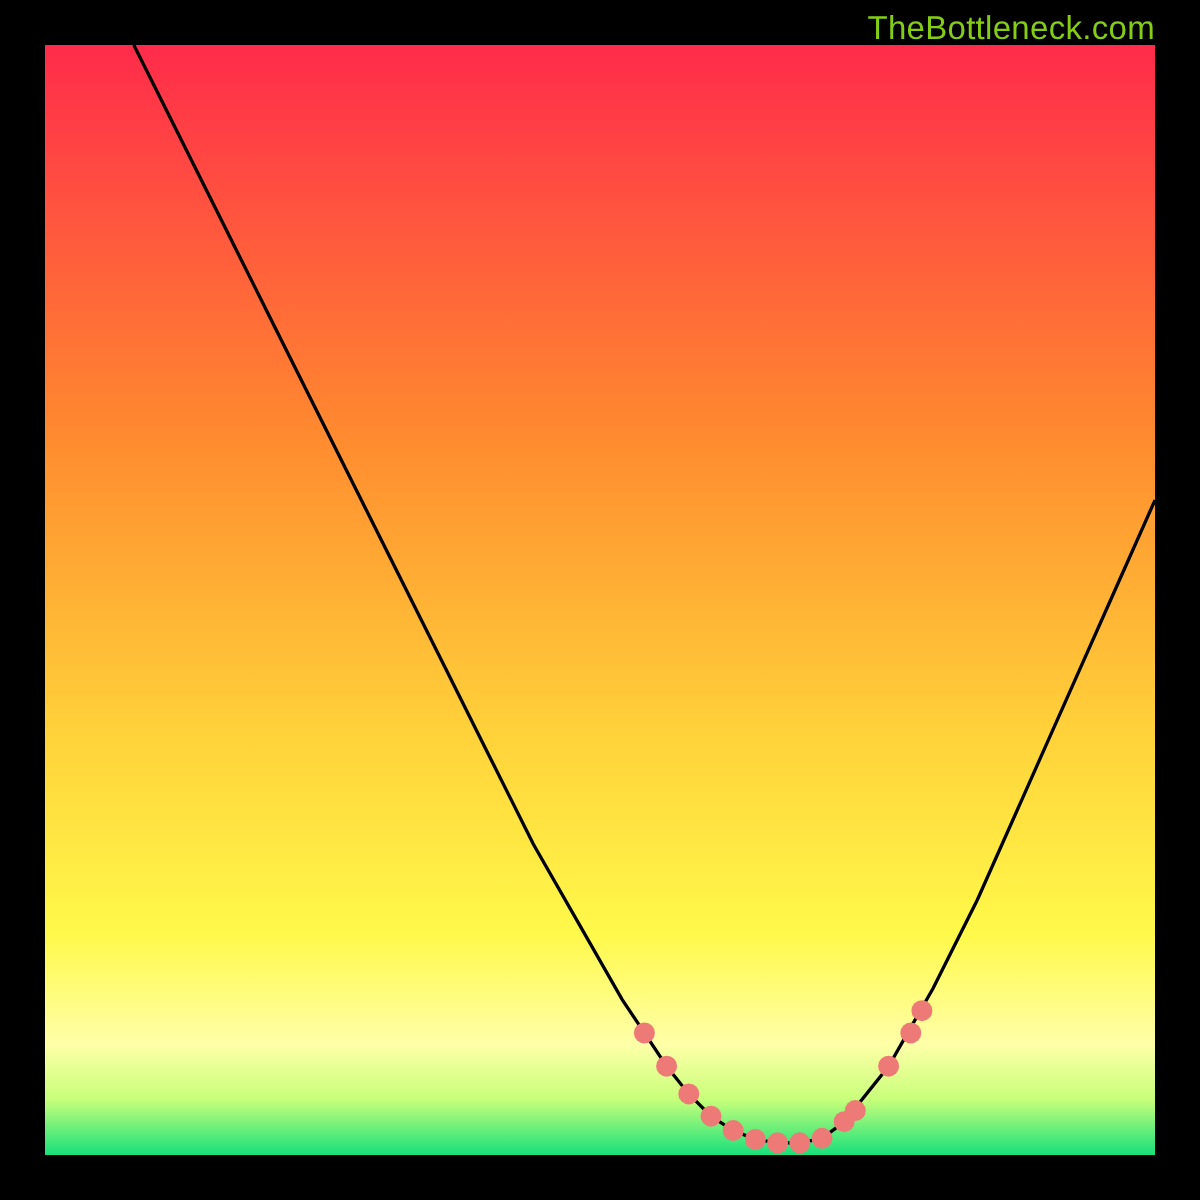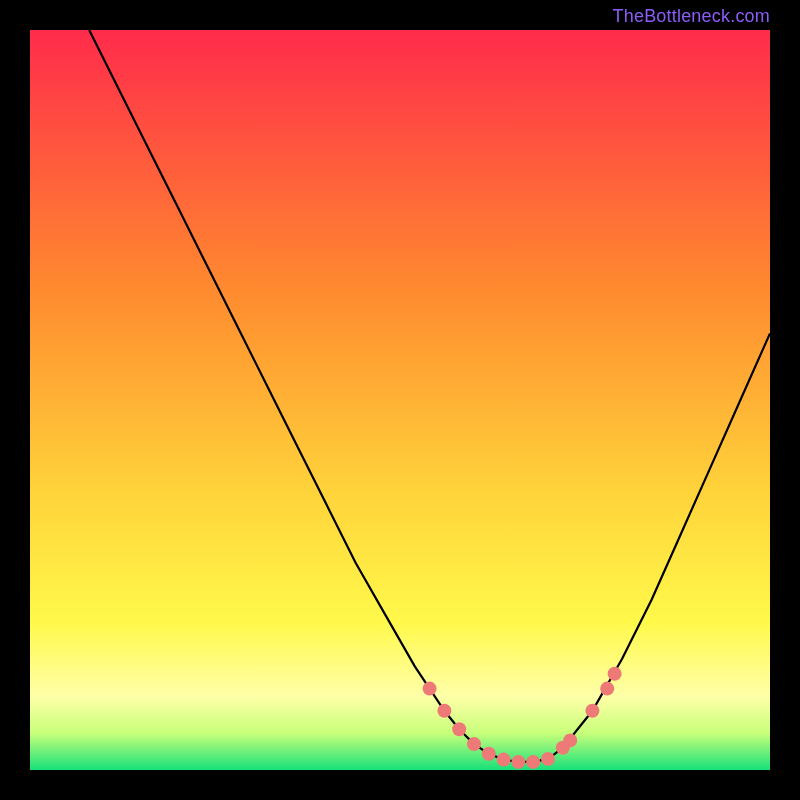--- a/index.html
+++ b/index.html
@@ -1,16 +1,16 @@
 <!DOCTYPE html>
 <html><head>
 <meta charset="utf-8">
 <style>
   html,body{margin:0;padding:0;width:800px;height:800px;background:#000;overflow:hidden;font-family:Arial,Helvetica,sans-serif}
-  .watermark{position:absolute;top:6px;right:30px;color:#8b5cf6;font-size:18px;letter-spacing:.2px}
+  .watermark{position:absolute;top:6px;right:30px;color:#84cc16;font-size:22px;letter-spacing:.2px}
   .plot{position:absolute;left:30px;top:30px;width:740px;height:740px}
 </style>
 </head>
 <body>
 
 <div class="watermark">TheBottleneck.com</div>
 
 <svg class="plot" viewBox="0 0 740 740" preserveAspectRatio="none">
   <defs>
     <linearGradient id="bg" x1="0" y1="0" x2="0" y2="1">

